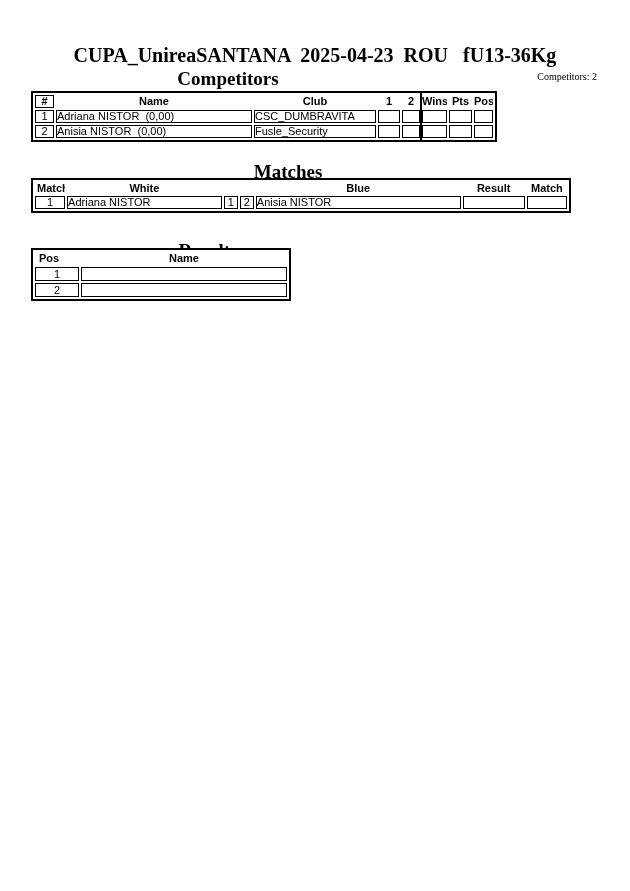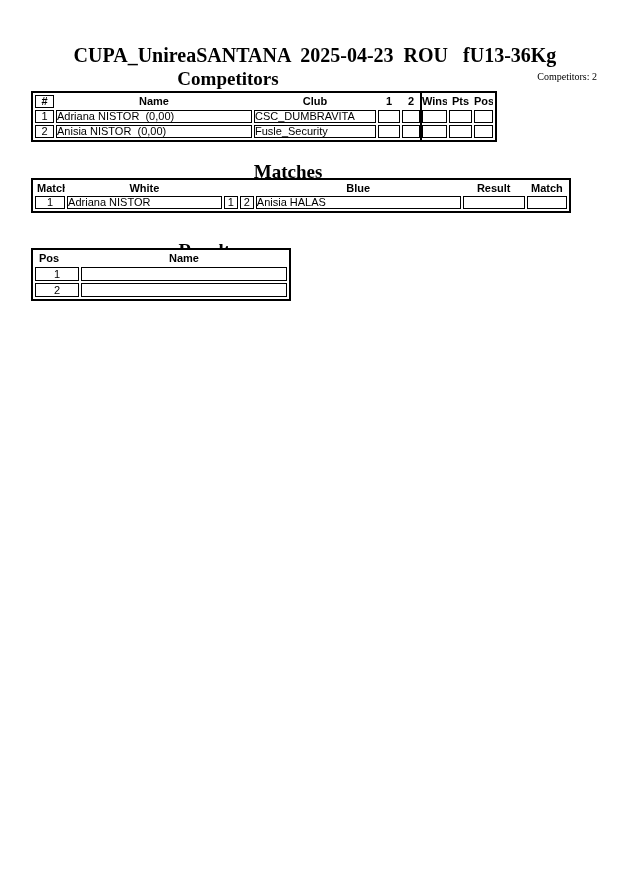--- a/index.html
+++ b/index.html
@@ -152,21 +152,21 @@
       <td></td>
       <td class="hdr ctr">Blue</td>
       <td class="hdr ctr">Result</td>
       <td class="hdr ctr">Match</td>
     </tr>
     <tr>
       <td class="b ctr">1</td>
       <td class="b left">Adriana NISTOR</td>
       <td class="b ctr">1</td>
       <td class="b ctr">2</td>
-      <td class="b left">Anisia HALAS</td>
+      <td class="b left">Anisia NISTOR</td>
       <td class="b ctr"></td>
       <td class="b ctr"></td>
     </tr>
   </tbody>
     </table>
 </div>
 
 <div class="abs section-heading h-results">Results</div>
 
 <div class="tablewrap w-results">

